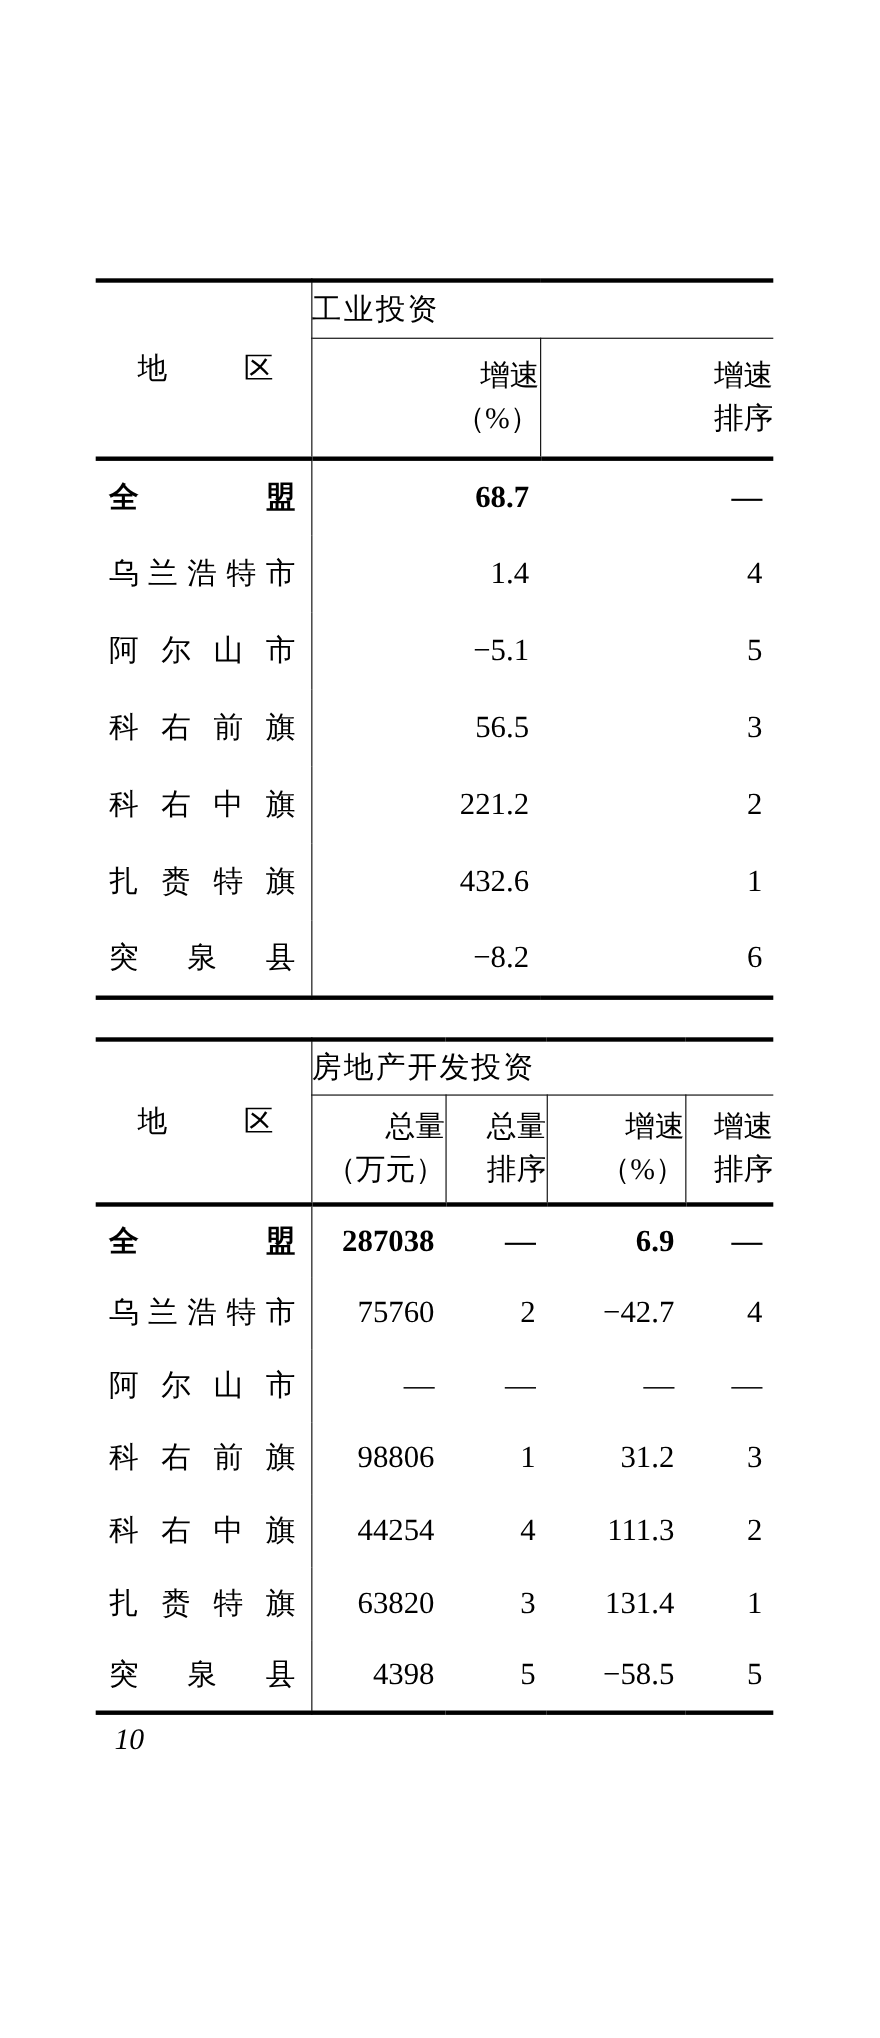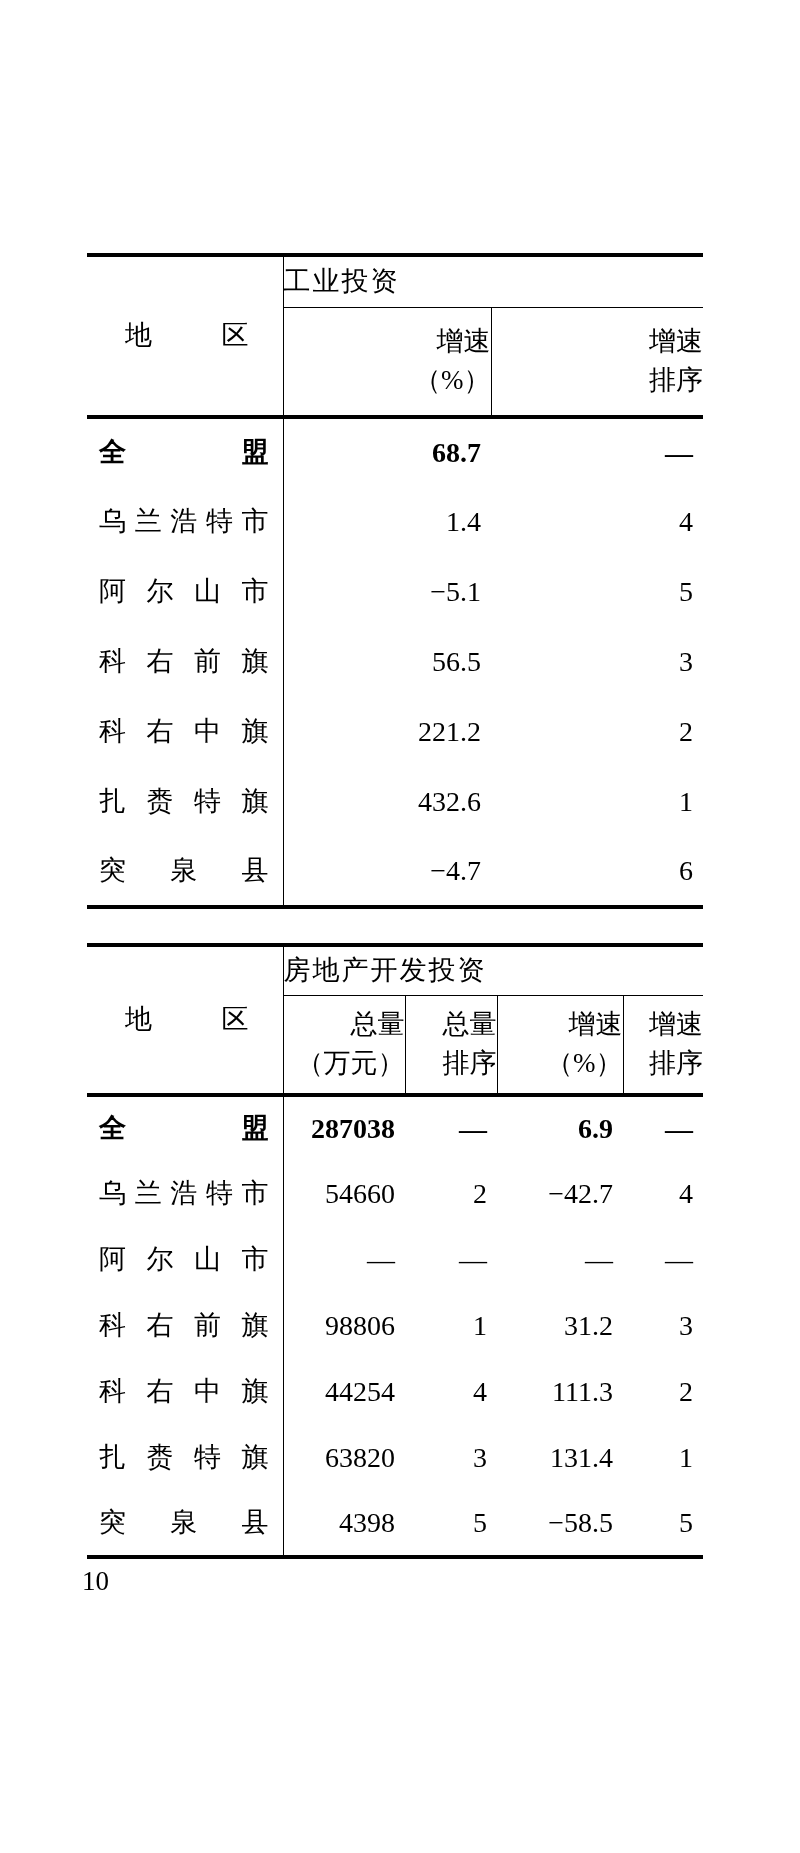--- a/index.html
+++ b/index.html
@@ -53,23 +53,24 @@
     text-align: right;
     font-size: 28px;
     padding-right: 10px;
     font-variant-numeric: lining-nums;
   }
   tr.bold-row td { font-weight: 700; }
   tr.bold-row td.region-cell { font-family: "Liberation Sans", "DejaVu Sans", sans-serif; }
 
   .page-number {
     position: absolute;
-    left: 82px;
+    left: 104px;
     top: 1566px;
     font-size: 27px;
+    font-style: italic;
   }
 </style>
 </head>
 <body>
 
 <div class="page">
 
   <table class="doc-table" id="table1">
     <colgroup>
       <col style="width:196px">
@@ -168,21 +169,21 @@
       <td class="num">1</td>
     </tr>
     <tr style="height:70px">
       <td class="region-cell">
             <div class="spread region-inner">
               <span>突</span>
               <span>泉</span>
               <span>县</span>
             </div>
           </td>
-      <td class="num">−4.7</td>
+      <td class="num">−8.2</td>
       <td class="num">6</td>
     </tr>
   </tbody>
     </table>
 
   <table class="doc-table" id="table2">
     <colgroup>
       <col style="width:196px">
         <col style="width:122px">
         <col style="width:92px">
@@ -232,21 +233,21 @@
     <tr style="height:66px">
       <td class="region-cell">
             <div class="spread region-inner">
               <span>乌</span>
               <span>兰</span>
               <span>浩</span>
               <span>特</span>
               <span>市</span>
             </div>
           </td>
-      <td class="num">54660</td>
+      <td class="num">75760</td>
       <td class="num">2</td>
       <td class="num">−42.7</td>
       <td class="num">4</td>
     </tr>
     <tr style="height:66px">
       <td class="region-cell">
             <div class="spread region-inner">
               <span>阿</span>
               <span>尔</span>
               <span>山</span>

